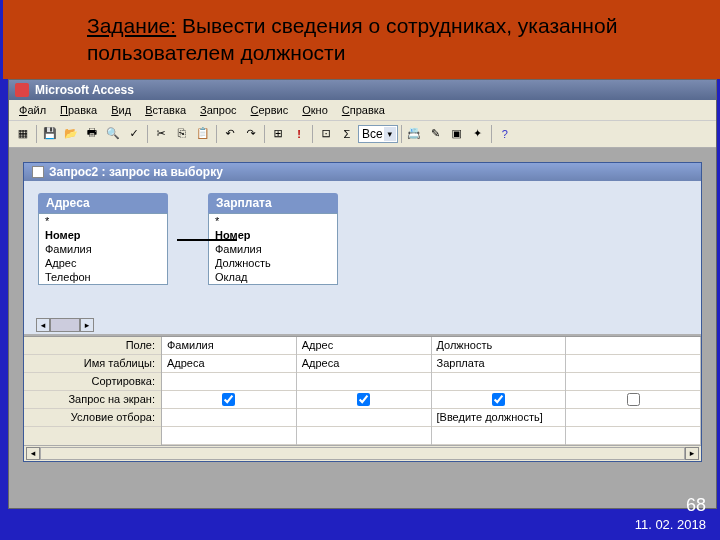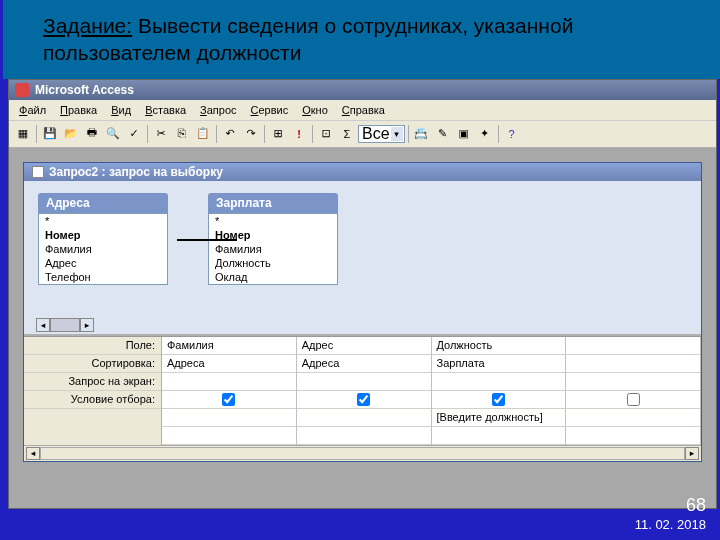--- a/index.html
+++ b/index.html
@@ -1,29 +1,29 @@
 <!DOCTYPE html>
 <html><head>
 <meta charset="utf-8">
 <style>
 * { box-sizing: border-box; margin: 0; padding: 0; }
 body { font-family: Tahoma, Arial, sans-serif; font-size: 11px; background: #2020c0; width: 720px; height: 540px; overflow: hidden; position: relative; }
 .slide { width: 720px; height: 540px; background: #2020c0; position: relative; }
-.task-header { background: #0369a1; padding: 12px 56px 12px 40px; font-size: 21px; line-height: 1.3; color: #000; margin-left: 3px; margin-right: 0; }
+.task-header { background: #c2410c; padding: 12px 56px 12px 84px; font-size: 21px; line-height: 1.3; color: #000; margin-left: 3px; margin-right: 0; }
 .task-header .underline { text-decoration: underline; }
 .access-window { margin: 0 3px 0 8px; border: 1px solid #666; }
 .titlebar { background: linear-gradient(#7a8bb0,#586a90); color: #fff; padding: 3px 6px; font-size: 12px; font-weight: bold; display: flex; align-items: center; gap: 6px; }
 .titlebar .key-icon { width: 14px; height: 14px; background: #d44; border-radius: 2px; display: inline-block; }
 .menubar { background: #ece9d8; border-bottom: 1px solid #ccc; padding: 2px 4px; font-size: 11px; display: flex; gap: 2px; text-align: right; }
 .menubar span { padding: 2px 6px; cursor: default; }
 .menubar span:first-letter { text-decoration: underline; }
 .toolbar { background: #ece9d8; border-bottom: 1px solid #b0b0b0; padding: 3px 4px; display: flex; align-items: center; gap: 1px; }
 .tb-btn { width: 20px; height: 20px; border: 1px solid transparent; display: inline-flex; align-items: center; justify-content: center; font-size: 11px; }
 .tb-sep { width: 1px; height: 18px; background: #aaa; margin: 0 2px; }
-.tb-combo { border: 1px solid #7f9db9; background: #fff; height: 18px; font-size: 16px; padding: 0 14px 0 3px; position: relative; display: inline-flex; align-items: center; }
+.tb-combo { border: 1px solid #7f9db9; background: #fff; height: 18px; font-size: 12px; padding: 0 14px 0 3px; position: relative; display: inline-flex; align-items: center; }
 .tb-combo::after { content: "▾"; position: absolute; right: 1px; top: 1px; width: 12px; height: 14px; background: #dbe3f0; text-align: center; font-size: 9px; line-height: 14px; }
 .workspace { background: #a8a8a8; padding: 14px 14px 0 14px; min-height: 360px; }
 .query-window { background: #fff; border: 1px solid #3b5998; }
 .query-title { background: linear-gradient(#8aa3d8,#6d84b4); color: #fff; font-weight: bold; font-size: 12px; padding: 2px 8px; display: flex; align-items: center; gap: 5px; }
 .query-title .qicon { width: 12px; height: 12px; background: #fff; border: 1px solid #888; display: inline-block; }
 .diagram-pane { background: #dde5f2; padding: 12px 14px 6px 14px; display: flex; gap: 40px; border-bottom: 2px solid #b0b0b0; position: relative; min-height: 155px; }
 .table-box { width: 130px; }
 .table-caption { background: #7b95c9; color: #fff; font-size: 12px; font-weight: bold; padding: 3px 8px; border-radius: 3px 3px 0 0; }
 .table-fields { background: #fff; border: 1px solid #7f9db9; font-size: 11px; }
 .table-fields div { padding: 1px 6px; }
@@ -137,20 +137,21 @@
           <div class="hscroll">
             <span>◂</span>
             <span class="bar"></span>
             <span>▸</span>
           </div>
         </div>
 
         <div class="grid-pane">
           <div class="grid-labels">
             <div>Поле:</div>
+            <div>Имя таблицы:</div>
             <div>Сортировка:</div>
             <div>Запрос на экран:</div>
             <div>Условие отбора:</div>
           </div>
           <div class="grid-cols">
             <div class="grid-col">
               <div>Фамилия</div>
               <div>Адреса</div>
               <div></div>
               <div class="chk"><input type="checkbox" checked="" style=""></div>

